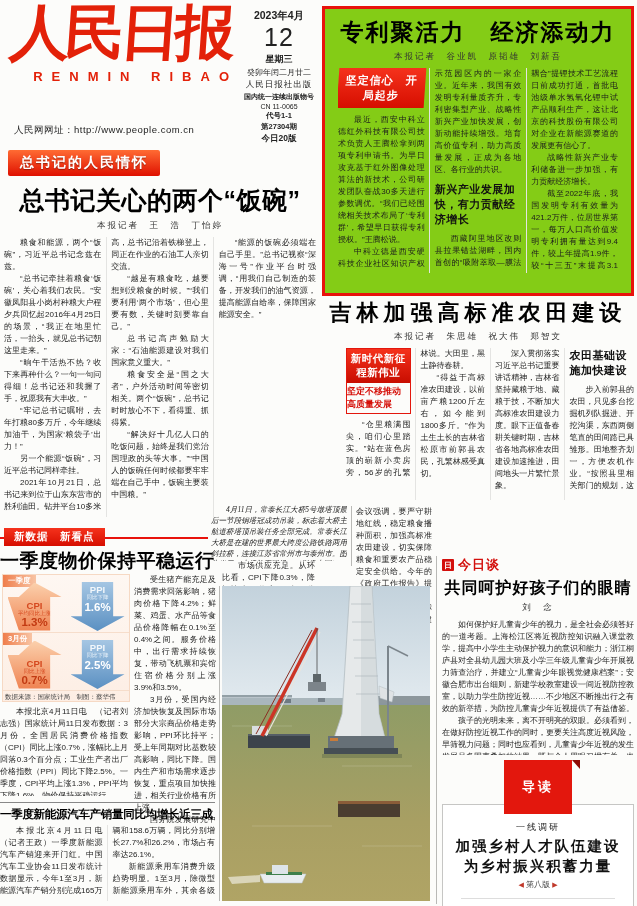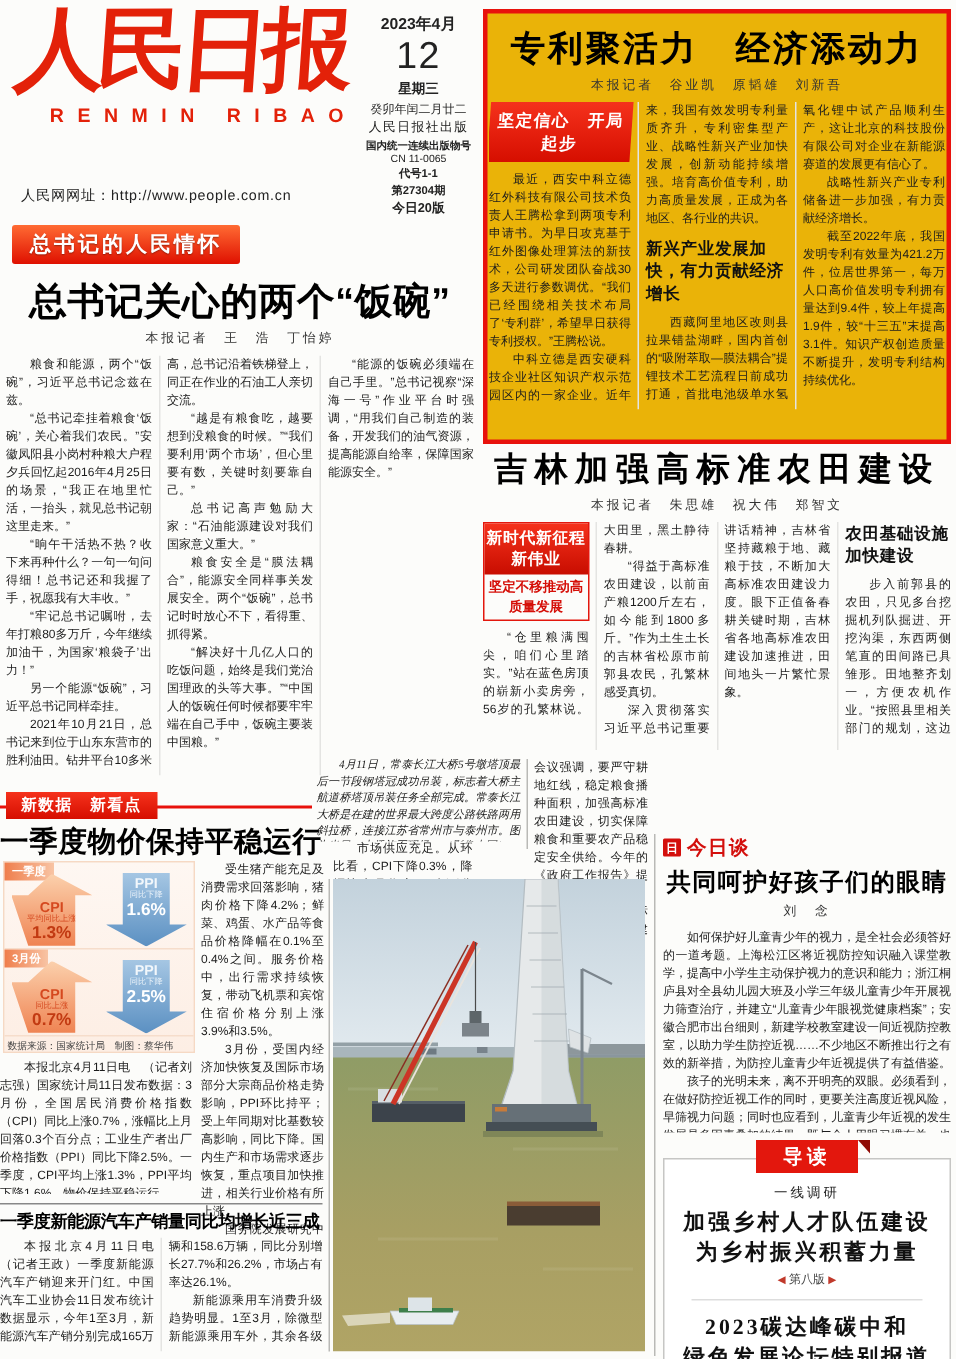--- a/index.html
+++ b/index.html
@@ -26,40 +26,40 @@
   .d-pages{font-size:8.5px;font-weight:bold;}
   
   .bt{font-size:8px;line-height:1.5;text-align:justify;color:#1c1c1c;}
   .bt p{margin:0;text-indent:2em;}
   .byline{font-family:"Liberation Serif",serif;font-size:8.5px;letter-spacing:2px;color:#333;
           text-align:center;margin:3px 0 5px;}
   .cols{column-fill:auto;column-gap:10px;column-rule:1px solid #e4e4e2;overflow:hidden;}
   .subhead{font-size:11px;font-weight:900;text-align:left;margin:6px 0;letter-spacing:.5px;color:#111;}
   
   .patent{left:322px;top:6px;width:312px;height:290px;border:3px solid #e8120c;
-          box-sizing:border-box;background:#eab308;padding:6px 1px 4px;}
+          box-sizing:border-box;background:#84cc16;padding:6px 13px 4px;}
   .patent h1{margin:2px 0 3px;font-size:23px;font-weight:900;text-align:center;letter-spacing:2px;color:#000;}
   .h-patent{column-count:3;height:205px;}
   .badge-red{background:linear-gradient(180deg,#f5321c,#d60e00);color:#fff;font-size:11px;font-weight:900;
              text-align:center;padding:5px 2px;letter-spacing:1px;margin-bottom:6px;transform:skewX(-4deg);}
   
   .secretary{left:4px;top:150px;width:312px;height:376px;}
   .kicker{display:inline-block;background:linear-gradient(180deg,#ff6b33,#df1000);color:#fff;
           font-size:14px;font-weight:900;padding:4px 12px;letter-spacing:2px;border-radius:2px;
           text-shadow:0 1px 1px rgba(0,0,0,.35);margin:0 0 6px 4px;}
   .secretary h1{margin:2px 0 2px;font-size:25px;font-weight:900;text-align:center;letter-spacing:.5px;color:#000;white-space:nowrap;}
   .h-secretary{column-count:3;height:280px;}
   
   .jilin{left:322px;top:298px;width:312px;height:206px;}
   .jilin h1{margin:0 0 1px;font-size:22px;font-weight:900;text-align:center;letter-spacing:5px;color:#000;white-space:nowrap;}
-  .h-jilin{column-count:4;height:152px;}
+  .h-jilin{column-count:4;height:152px;margin-left:24px;}
   .era-badge{border:1px solid #e3170d;margin-bottom:5px;}
   .era-badge .top{background:linear-gradient(180deg,#f5321c,#c80d00);color:#fff;font-size:10.5px;
                   font-weight:900;text-align:center;padding:3px 1px;letter-spacing:.5px;}
-  .era-badge .sub{color:#d50f08;font-size:9px;font-weight:900;text-align:center;padding:2px 0;}
+  .era-badge .sub{color:#d50f08;font-size:9px;font-weight:900;padding:2px 0;}
   .jilin-tail{left:356px;top:506px;width:76px;height:62px;}
   
   .prices{left:0;top:528px;width:316px;height:272px;}
   .kicker-sm{position:absolute;left:4px;top:0;background:linear-gradient(180deg,#f5321c,#d60e00);
              color:#fff;font-size:10.5px;font-weight:900;padding:2px 10px;letter-spacing:1px;z-index:2;}
   .kicker-line{position:absolute;left:0;top:9px;width:208px;height:2px;background:#e8120c;}
   .prices h1{position:absolute;left:0;top:20px;width:214px;margin:0;font-size:19px;font-weight:900;
              letter-spacing:.5px;color:#000;white-space:nowrap;}
   .p-coltop{position:absolute;left:222px;top:32px;width:93px;height:26px;overflow:hidden;}
   .p-colmid{position:absolute;left:134px;top:46px;width:82px;height:250px;overflow:hidden;}
@@ -96,21 +96,21 @@
   .jinritan{left:442px;top:556px;width:192px;height:198px;}
   .jr-head{display:flex;align-items:center;gap:4px;margin-bottom:4px;}
   .jr-logo{width:12px;height:12px;background:#d30f0c;color:#fff;font-size:8px;font-weight:900;
            display:flex;align-items:center;justify-content:center;border-radius:1px;}
   .jr-name{color:#d30f0c;font-size:13px;font-weight:900;letter-spacing:1px;}
   .jinritan h2{margin:2px 0 2px;font-size:16px;font-weight:900;text-align:center;letter-spacing:1px;color:#000;white-space:nowrap;}
   .jr-body{height:136px;overflow:hidden;}
   
   .daodu{left:442px;top:760px;width:192px;height:144px;text-align:center;}
   .dd-ribbon{display:inline-block;position:relative;z-index:2;background:#e3170d;color:#fff;
-             font-size:13px;font-weight:900;letter-spacing:3px;padding:2px 18px;}
+             font-size:13px;font-weight:900;letter-spacing:3px;padding:18px 18px;}
   .dd-fold{position:absolute;right:-8px;top:0;width:0;height:0;border-left:8px solid #8f0b05;
            border-top:9px solid transparent;border-bottom:0 solid transparent;transform:rotate(180deg);}
   .dd-box{border:1px solid #c6c6c4;background:#fff;margin-top:-10px;padding:16px 6px 8px;}
   .dd-kicker{font-family:"Liberation Serif",serif;font-size:9px;letter-spacing:2px;color:#222;margin:0 0 3px;}
   .dd-line{font-family:"Liberation Serif",serif;font-size:14.5px;font-weight:900;letter-spacing:2px;
            color:#111;margin:1px 0;white-space:nowrap;}
   .dd-page{font-size:8px;color:#444;margin-top:3px;}
   .dd-page .arr{color:#c0392b;font-size:7px;}
   .dd-div{border-top:1px solid #ddd;margin:8px 12px;}
   
@@ -162,21 +162,21 @@
   <div class="byline">本报记者　王　浩　丁怡婷</div>
   <div class="cols h-secretary bt">
       <p>粮食和能源，两个“饭碗”，习近平总书记念兹在兹。</p>
       <p>“总书记牵挂着粮食‘饭碗’，关心着我们农民。”安徽凤阳县小岗村种粮大户程夕兵回忆起2016年4月25日的场景，“我正在地里忙活，一抬头，就见总书记朝这里走来。”</p>
       <p>“晌午干活热不热？收下来再种什么？一句一句问得细！总书记还和我握了手，祝愿我有大丰收。”</p>
       <p>“牢记总书记嘱咐，去年打粮80多万斤，今年继续加油干，为国家‘粮袋子’出力！”</p>
       <p>另一个能源“饭碗”，习近平总书记同样牵挂。</p>
       <p>2021年10月21日，总书记来到位于山东东营市的胜利油田。钻井平台10多米高，总书记沿着铁梯登上，同正在作业的石油工人亲切交流。</p>
       <p>“越是有粮食吃，越要想到没粮食的时候。”“我们要利用‘两个市场’，但心里要有数，关键时刻要靠自己。”</p>
       <p>总书记高声勉励大家：“石油能源建设对我们国家意义重大。”</p>
-      <p>粮食安全是“膜法耦合”，能源安全同样事关发展安全。两个“饭碗”，总书记时时放心不下，看得重、抓得紧。</p>
+      <p>粮食安全是“国之大者”，户外活动时间等密切相关。两个“饭碗”，总书记时时放心不下，看得重、抓得紧。</p>
       <p>“解决好十几亿人口的吃饭问题，始终是我们党治国理政的头等大事。”“中国人的饭碗任何时候都要牢牢端在自己手中，饭碗主要装中国粮。”</p>
       <p>“能源的饭碗必须端在自己手里。”总书记视察“深海一号”作业平台时强调，“用我们自己制造的装备，开发我们的油气资源，提高能源自给率，保障国家能源安全。”</p>
     </div>
 </article>
 
 <article class="abs jilin">
   <h1>吉林加强高标准农田建设</h1>
   <div class="byline">本报记者　朱思雄　祝大伟　郑智文</div>
   <div class="cols h-jilin">
     <div class="era-badge">

